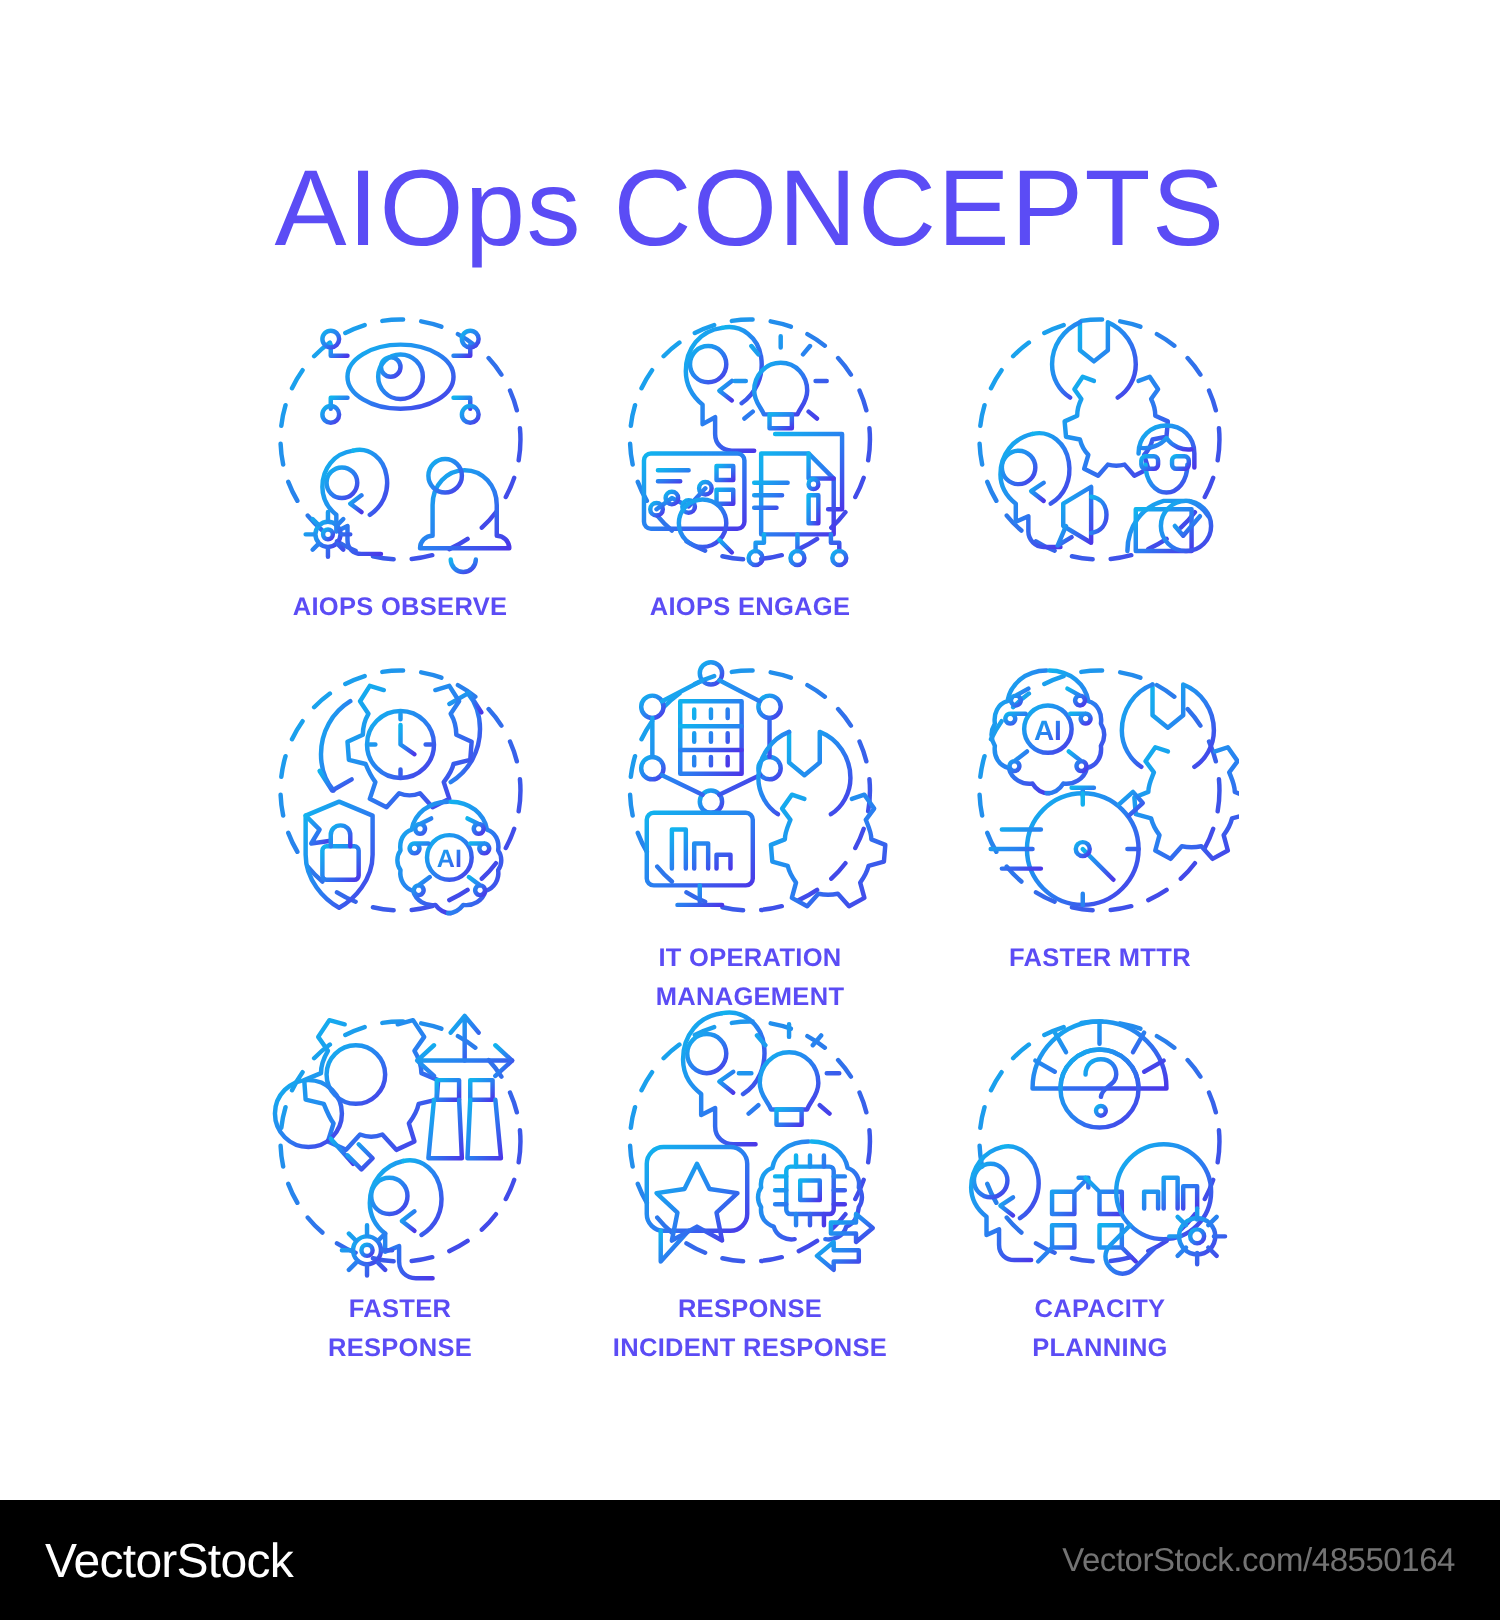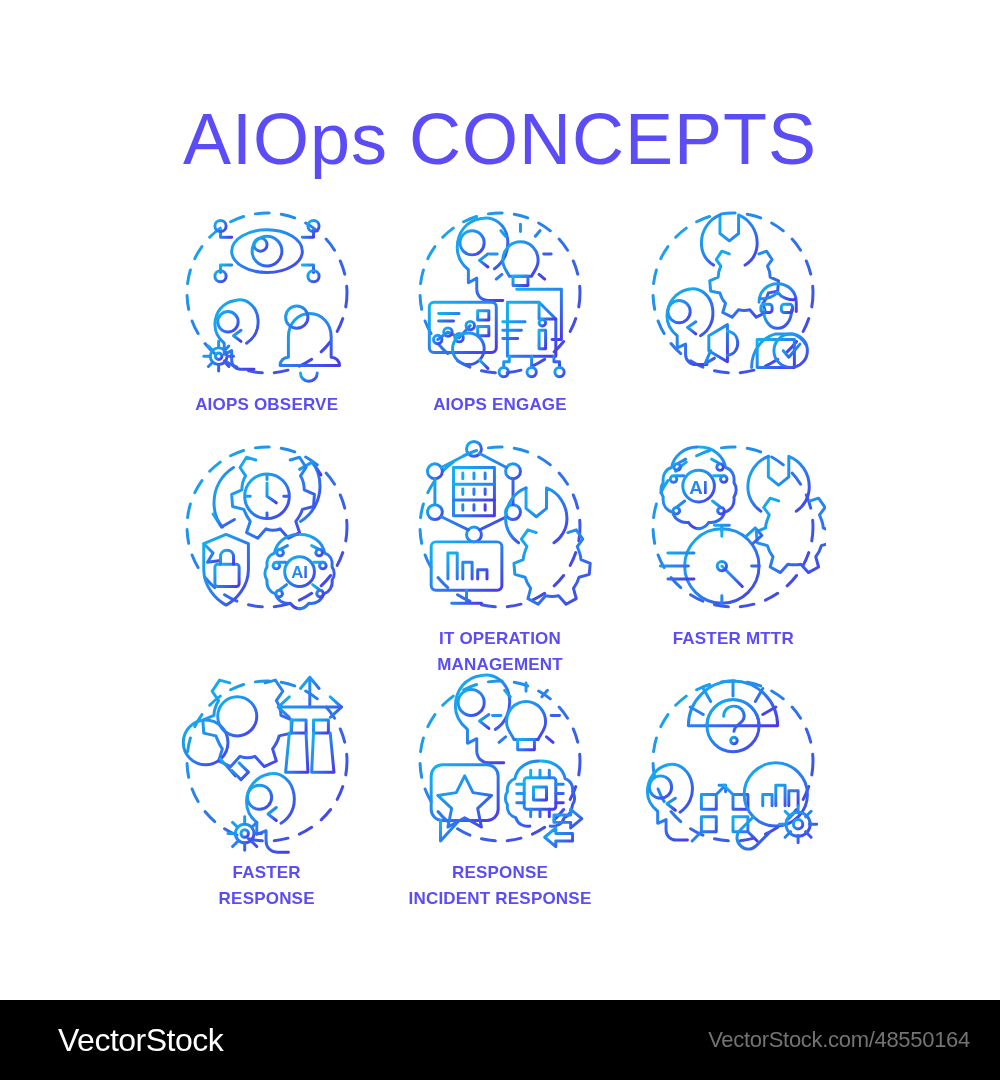--- a/index.html
+++ b/index.html
@@ -81,21 +81,20 @@
     align-items: center;
     justify-content: space-between;
     padding: 0 30px;
   }
   .footer-brand {
     color: #ffffff;
     font-size: 32px;
     font-weight: 400;
     letter-spacing: -0.5px;
     font-family: "Liberation Sans", sans-serif;
-    margin-left: 28px;
   }
   .footer-url {
     color: #737373;
     font-size: 22px;
     font-weight: 400;
     letter-spacing: -0.3px;
     font-family: "Liberation Sans", sans-serif;
   }
 </style>
 </head>
@@ -472,20 +471,24 @@
             <path d="M122 160 l-14 14 c-5 5 -5 12 0 17 c5 5 12 5 17 0 l14 -14"></path>
             <path d="M132 148 v-12 h10 v12 M146 148 v-22 h10 v22 M160 148 v-16 h10 v16"></path>
             <path d="M128 152 h46"></path>
 
             <circle cx="170" cy="168" r="13"></circle>
             <circle cx="170" cy="168" r="5"></circle>
             <path d="M170 148 v8 M170 180 v8 M150 168 h8 M182 168 h8 M156 154 l6 6 M178 176 l6 6 M184 154 l-6 6 M162 176 l-6 6"></path>
           </g>
         </svg>
       </div>
+      <div class="card-label">
+        <span>CAPACITY</span>
+        <span class="l2">PLANNING</span>
+      </div>
     </div>
 
   </div>
 
   <div class="footer">
     <span class="footer-brand">VectorStock</span>
     <span class="footer-url">VectorStock.com/48550164</span>
   </div>
 
 </div>

